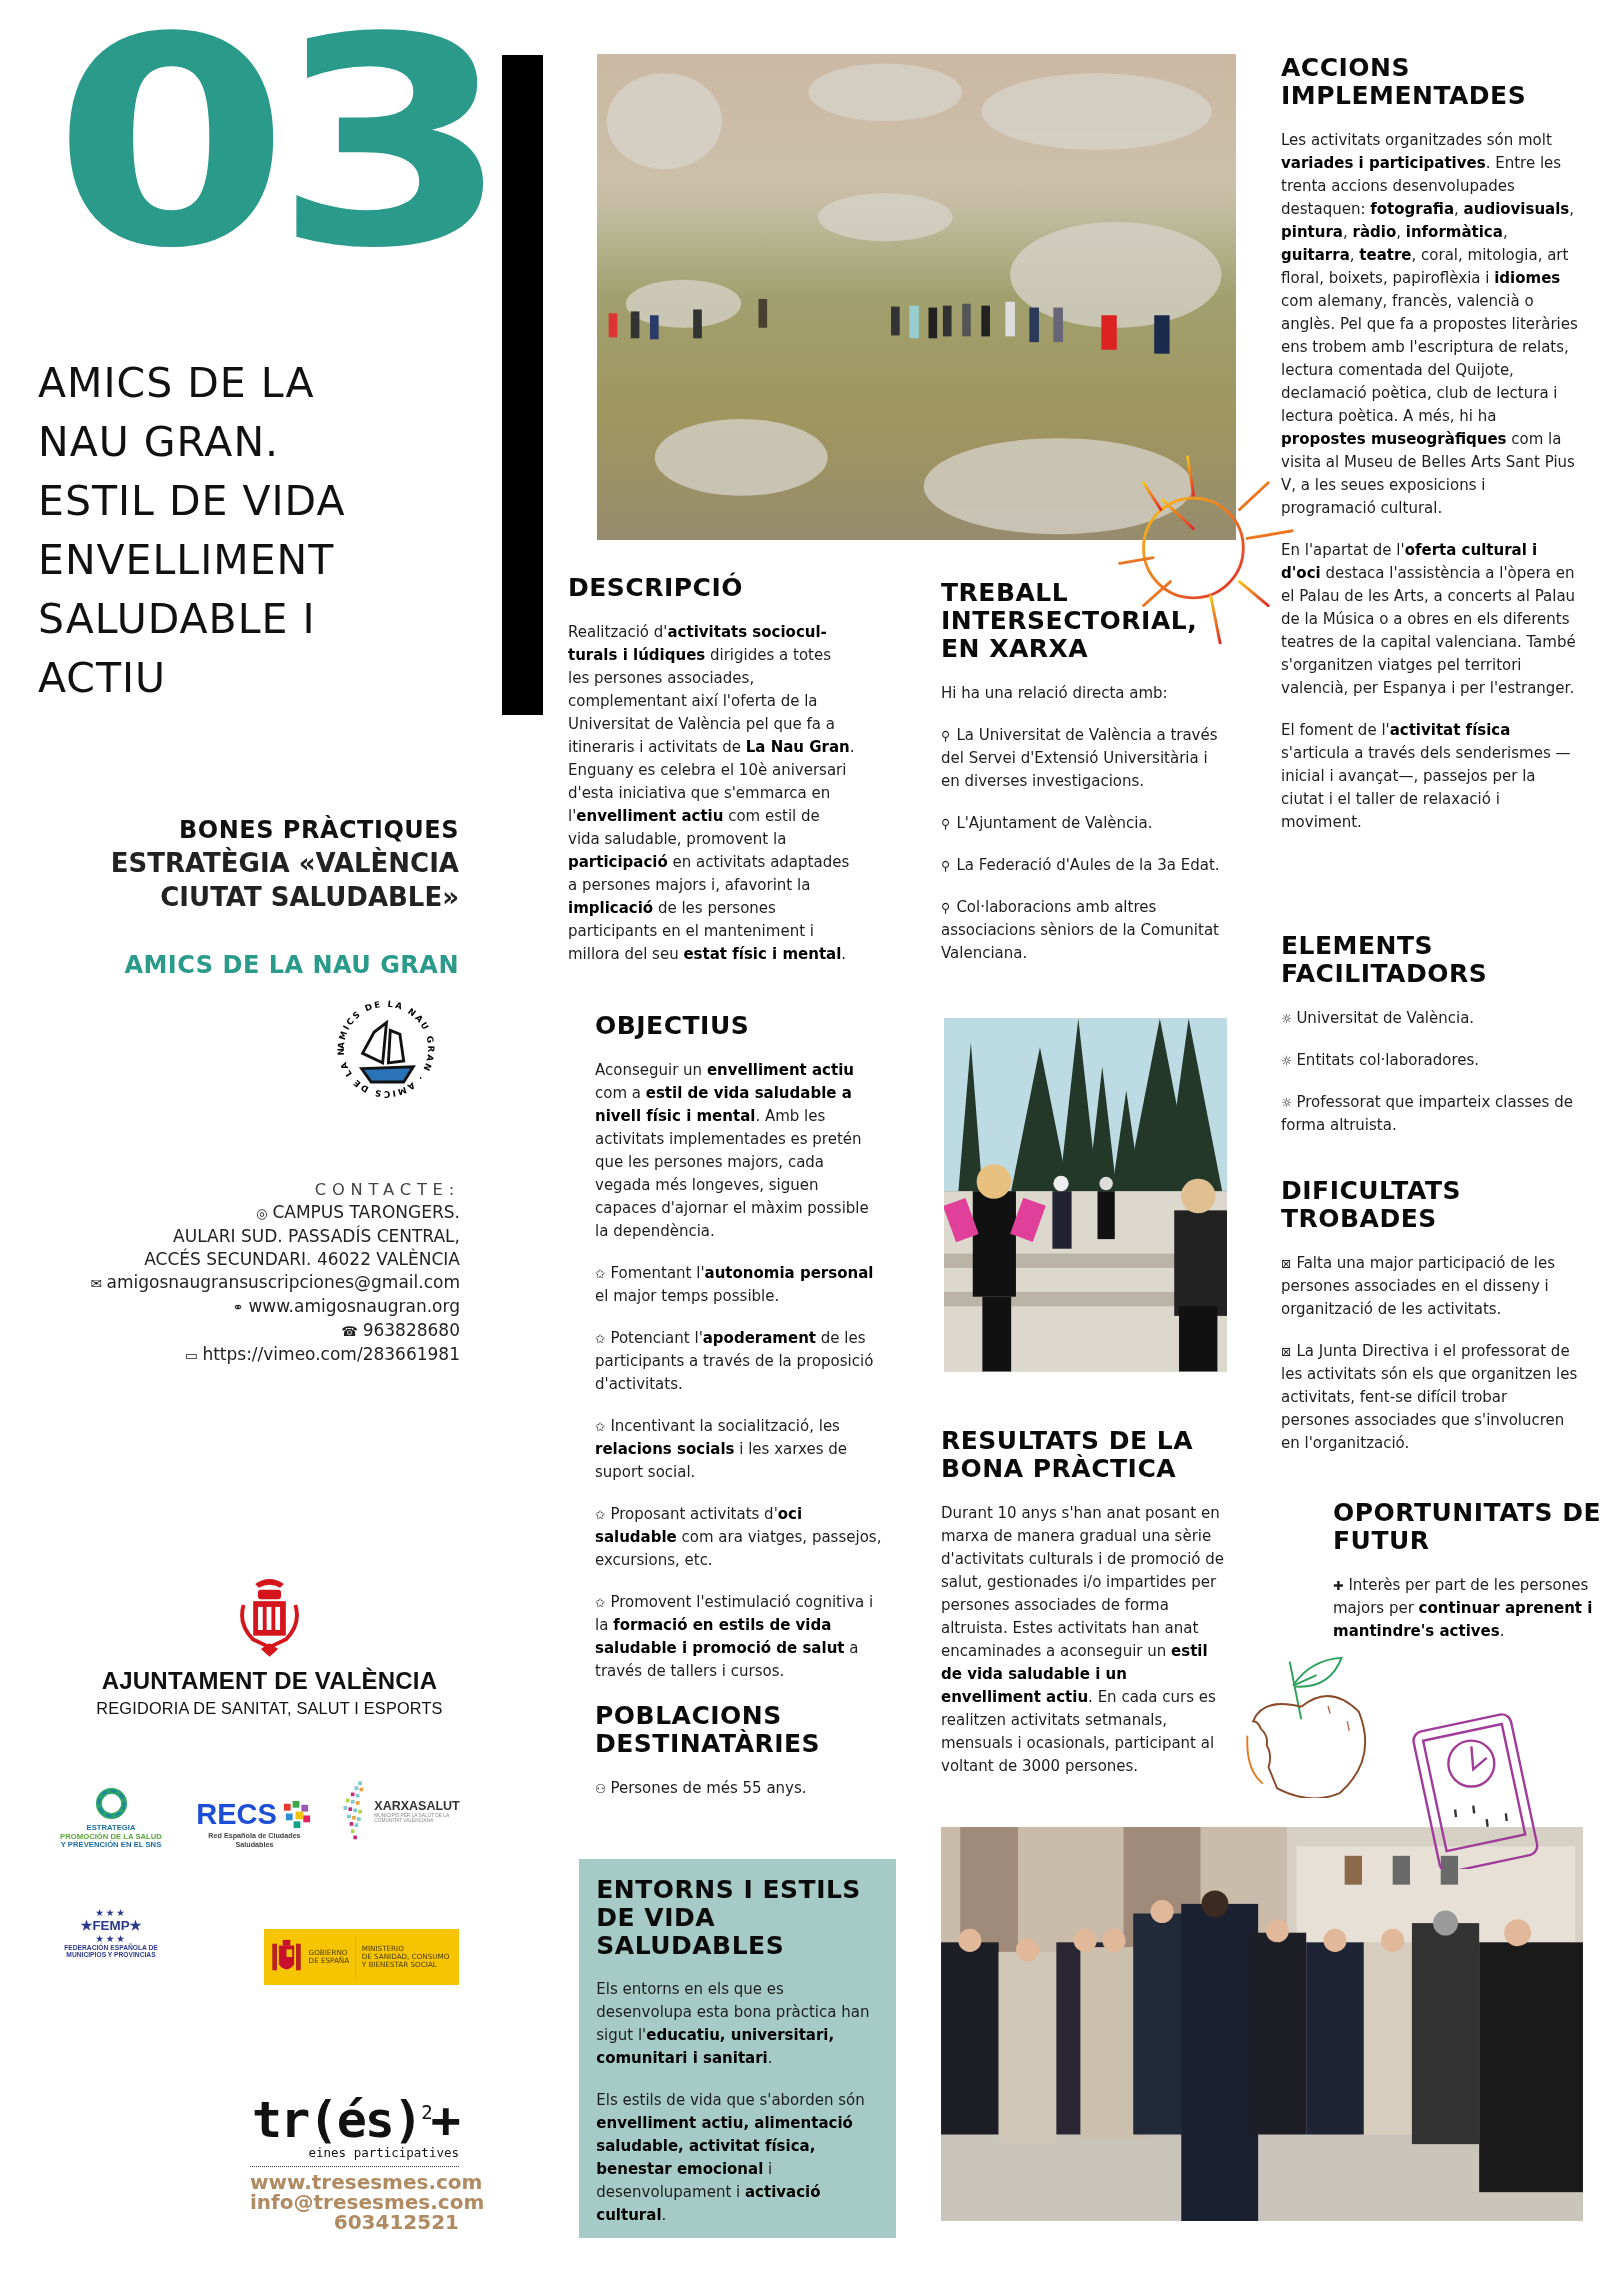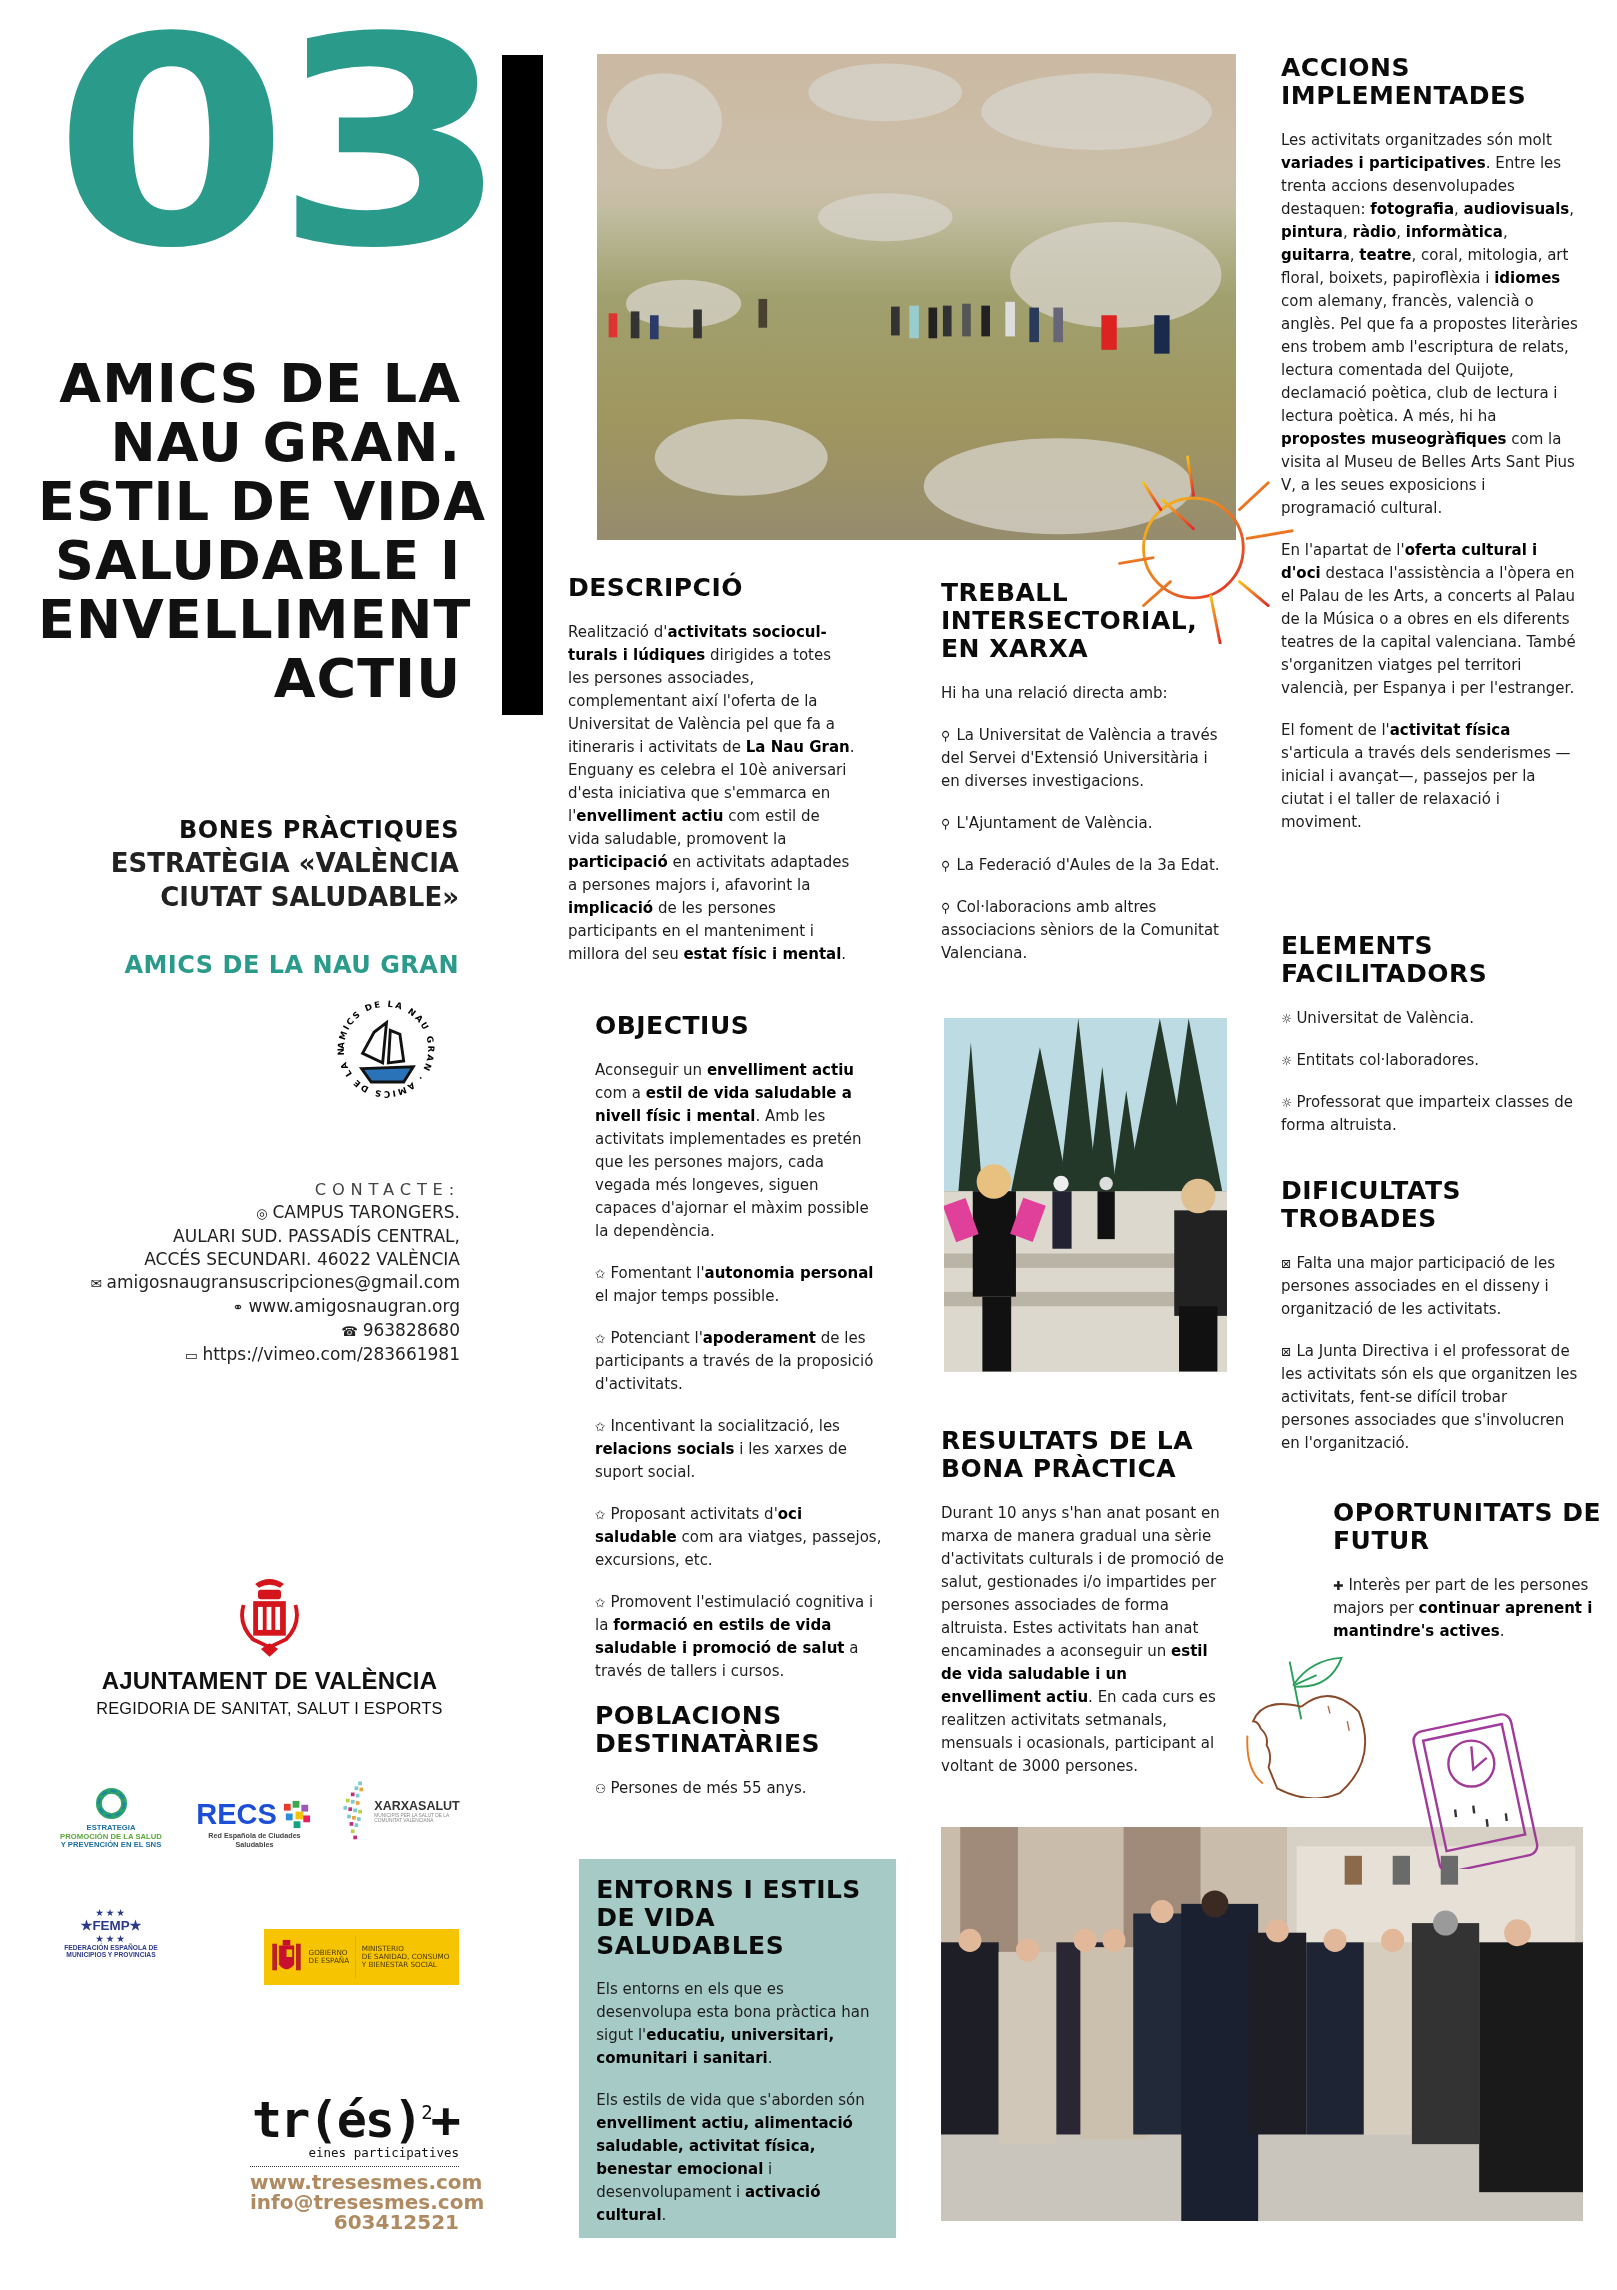--- a/index.html
+++ b/index.html
@@ -6,21 +6,21 @@
   html, body { width: 1618px; height: 2290px; background: #ffffff; }
   body { position: relative; overflow: hidden; font-family: "DejaVu Sans", sans-serif; color: #111; }
   .abs { position: absolute; }
 
   
   .big-num { left: 53px; top: 19px; width: 403px; height: 250px; }
   .big-num span { display:block; font-family: "DejaVu Sans", sans-serif; font-weight: bold; color: #2a9a8a; font-size: 288px; line-height: 250px; letter-spacing: -13.4px; transform: scaleX(1.18); transform-origin: left top; }
 
   .vbar { left: 502px; top: 55px; width: 41px; height: 660px; background: #000; }
 
-  .main-title { right: 1157px; top: 354px; width: 423px; text-align: right; font-family: "DejaVu Sans", sans-serif; font-weight: bold; font-size: 54px; line-height: 59px; letter-spacing: 1px; text-transform: uppercase; }
+  .main-title { right: 1157px; top: 354px; width: 423px; font-family: "DejaVu Sans", sans-serif; font-weight: normal; font-size: 41px; line-height: 59px; letter-spacing: 1px; text-transform: uppercase; }
   .main-title div { white-space: nowrap; }
 
   .bp-block { left: 77px; top: 815px; width: 382px; text-align: right; }
   .bp-title { font-weight: bold; font-size: 24px; letter-spacing: 0.5px; line-height: 31px; }
   .bp-sub { font-weight: bold; font-size: 26px; line-height: 34px; color: #222; font-family: "DejaVu Sans", sans-serif; }
   .org-name { left: 77px; top: 951px; width: 382px; text-align: right; font-weight: bold; font-size: 24px; color: #2a9a8a; letter-spacing: 0.5px; }
 
   .logo-nau { left: 331px; top: 994px; width: 110px; height: 110px; }
 
   .contact { left: 58px; top: 1178px; width: 402px; text-align: right; font-size: 17px; line-height: 23px; color: #222; }
@@ -87,22 +87,22 @@
 
 <div class="abs big-num">
     <span>03</span>
   </div>
 <div class="abs vbar"></div>
 
 <div class="abs main-title">
   <div>AMICS DE LA</div>
   <div>NAU GRAN.</div>
   <div>ESTIL DE VIDA</div>
+  <div>ENVELLIMENT</div>
   <div>SALUDABLE I</div>
-  <div>ENVELLIMENT</div>
   <div>ACTIU</div>
 </div>
 
 <div class="abs bp-block">
   <div class="bp-title">BONES PRÀCTIQUES</div>
   <div class="bp-sub">ESTRATÈGIA «VALÈNCIA</div>
   <div class="bp-sub">CIUTAT SALUDABLE»</div>
 </div>
 <div class="abs org-name">AMICS DE LA NAU GRAN</div>
 

